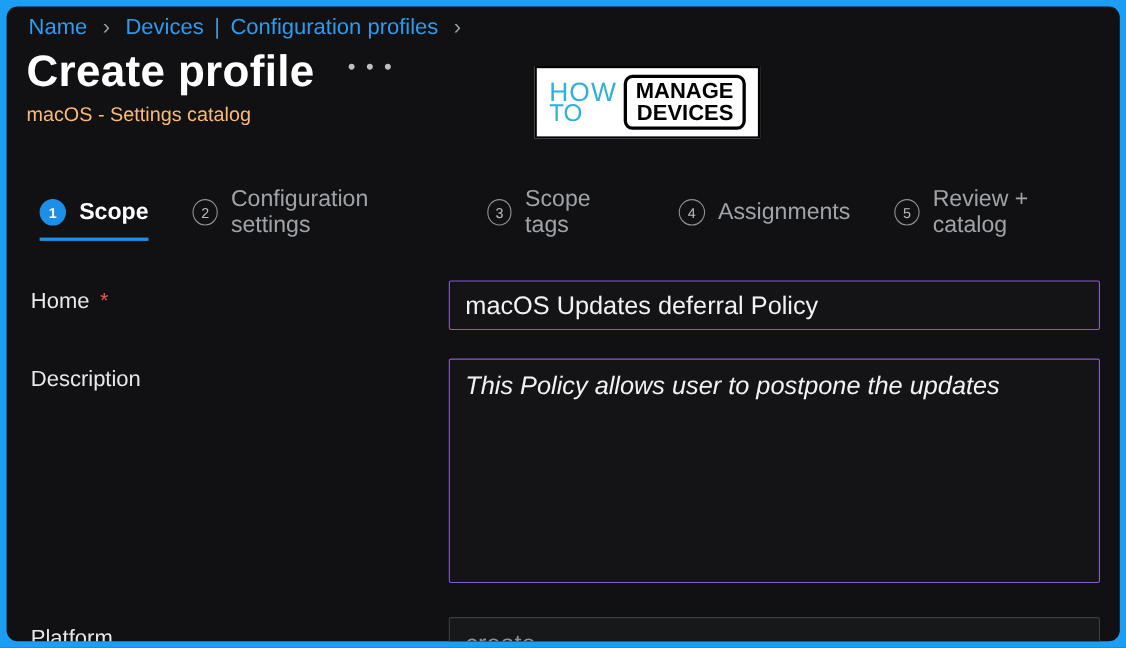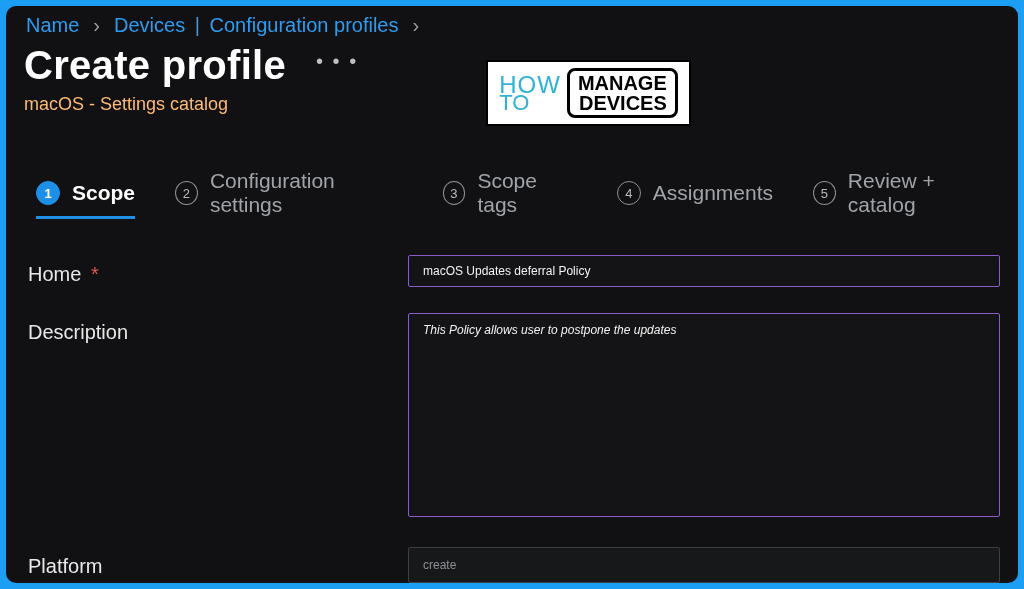--- a/index.html
+++ b/index.html
@@ -72,21 +72,21 @@
   .row { display:flex; align-items:flex-start; margin-bottom: 26px;}
   .lbl { width: 380px; font-size:20px; color:#e8e8e8; padding-top:8px;}
   .req { color:#e35454; padding-left:4px;}
   .fld { flex:1; }
   input.text, textarea.text, .readonly {
     width: 100%;
     background: #141416;
     border: 1px solid #8a5cc9;
     border-radius: 2px;
     color: #f2f2f2;
-    font-size: 12px;
+    font-size: 23px;
     padding: 8px 14px;
     font-family: inherit;
     outline: none;
   }
   textarea.text { height: 204px; resize:none; line-height:1.35;font-style:italic;}
   .readonly {
     border: 1px solid #3b3e42;
     color: #8c9094;
     background: #17181a;
     padding: 10px 14px;

